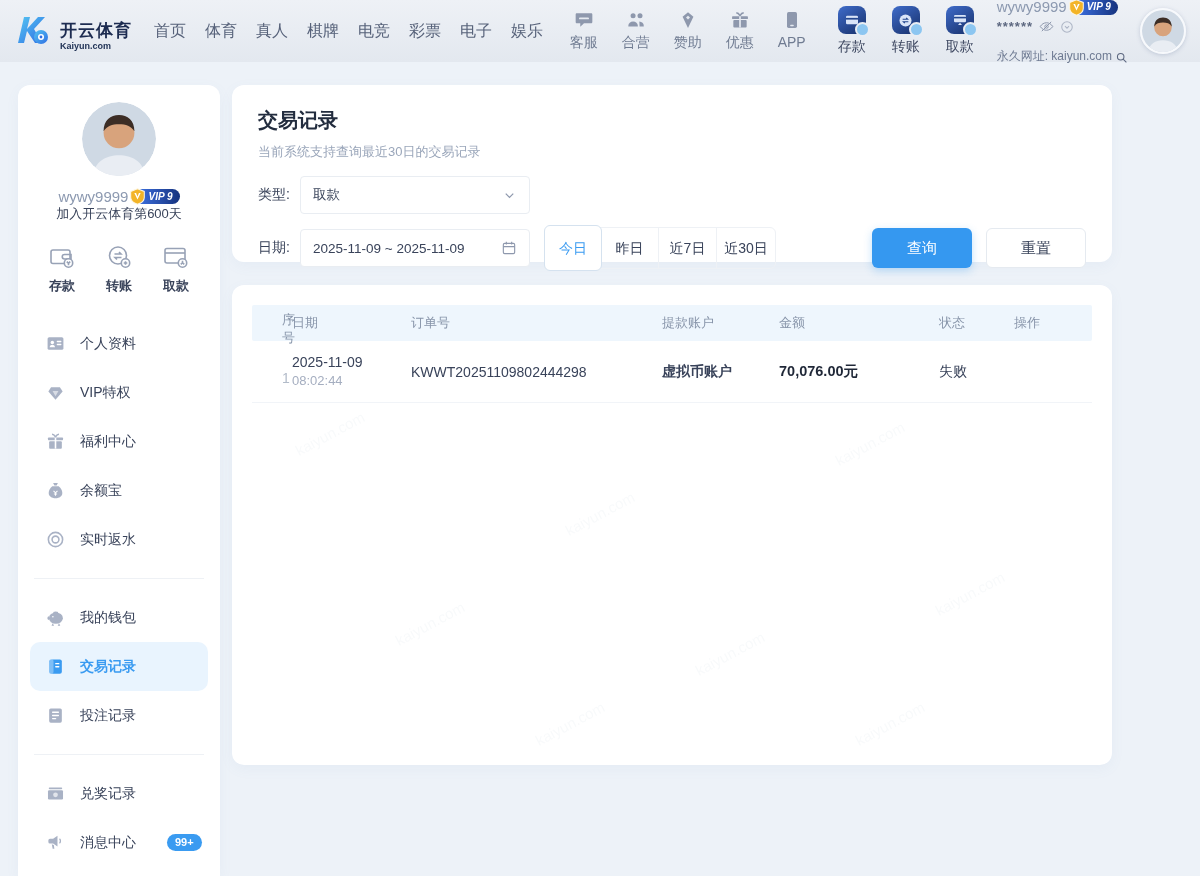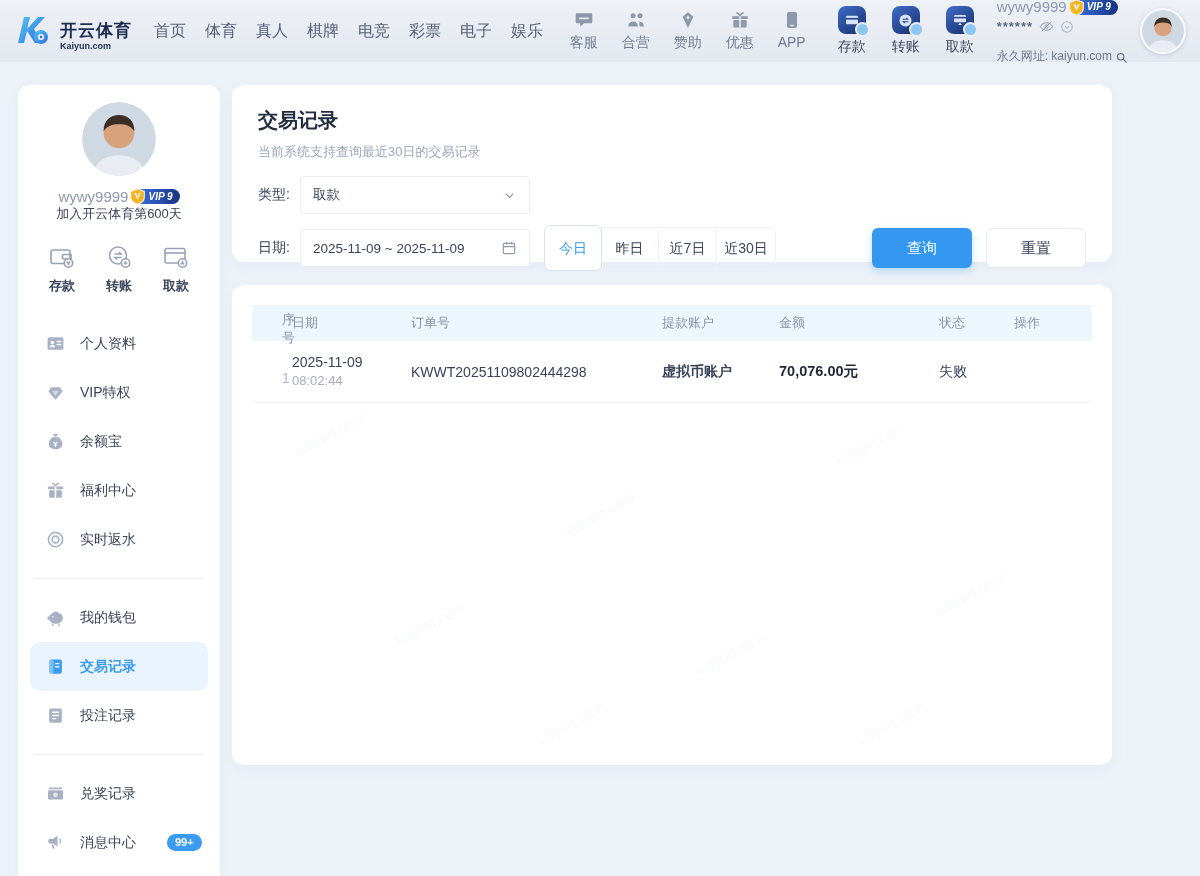--- a/index.html
+++ b/index.html
@@ -369,37 +369,37 @@
           <svg width="19" height="19" viewBox="0 0 24 24" fill="currentColor">
               <path d="M12 21L3 10.8 6.4 5.5h11.2L21 10.8z"></path>
               <path d="M8.3 10.2l3.7 6.6 3.7-6.6z" fill="#fff" opacity=".55"></path>
             </svg>
         </span>
         <span>VIP特权</span>
       </div>
       <div class="mitem">
         <span class="micon">
           <svg width="19" height="19" viewBox="0 0 24 24" fill="currentColor">
-              <path d="M9 2.5h6l-1.6 3.2h-2.8z"></path>
-              <path d="M8 6.5h8c3.1 2.6 4.6 5.6 4.6 8.6 0 4.1-3.6 6.6-8.6 6.6s-8.6-2.5-8.6-6.6c0-3 1.5-6 4.6-8.6z"></path>
-              <path d="M9.5 12.5l2.5 2.5 2.5-2.5M12 15v3.5M10 16.5h4" stroke="#fff" stroke-width="1.3" fill="none"></path>
-            </svg>
-        </span>
-        <span>余额宝</span>
-      </div>
-      <div class="mitem">
-        <span class="micon">
-          <svg width="19" height="19" viewBox="0 0 24 24" fill="currentColor">
               <path d="M7.6 2.8c1.6 0 3.3 1.5 4.4 3.4 1.1-1.9 2.8-3.4 4.4-3.4" stroke="currentColor" stroke-width="2" fill="none"></path>
               <rect x="2.5" y="7" width="19" height="3.4" rx=".8"></rect>
               <rect x="4" y="11.6" width="16" height="9.4" rx="1.2"></rect>
               <rect x="11" y="7" width="2" height="14" fill="#fff"></rect>
             </svg>
         </span>
         <span>福利中心</span>
+      </div>
+      <div class="mitem">
+        <span class="micon">
+          <svg width="19" height="19" viewBox="0 0 24 24" fill="currentColor">
+              <path d="M9 2.5h6l-1.6 3.2h-2.8z"></path>
+              <path d="M8 6.5h8c3.1 2.6 4.6 5.6 4.6 8.6 0 4.1-3.6 6.6-8.6 6.6s-8.6-2.5-8.6-6.6c0-3 1.5-6 4.6-8.6z"></path>
+              <path d="M9.5 12.5l2.5 2.5 2.5-2.5M12 15v3.5M10 16.5h4" stroke="#fff" stroke-width="1.3" fill="none"></path>
+            </svg>
+        </span>
+        <span>余额宝</span>
       </div>
       <div class="mitem">
         <span class="micon">
           <svg width="19" height="19" viewBox="0 0 24 24" fill="none" stroke="currentColor" stroke-width="2">
               <circle cx="12" cy="12" r="9"></circle>
               <circle cx="12" cy="12" r="4.3"></circle>
             </svg>
         </span>
         <span>实时返水</span>
       </div>

